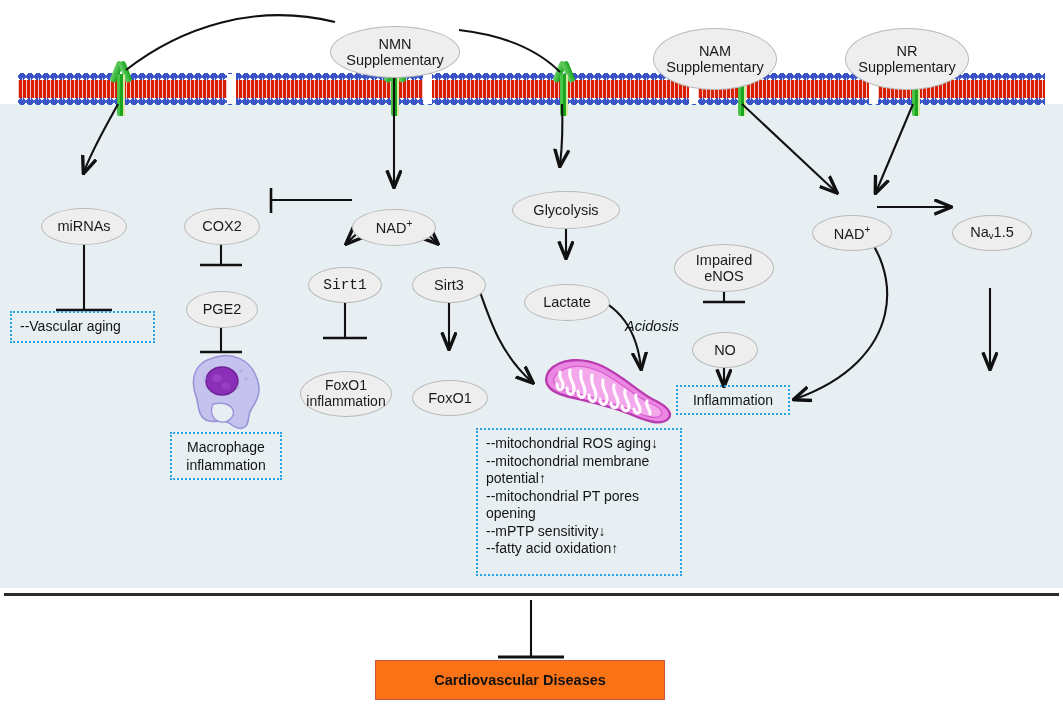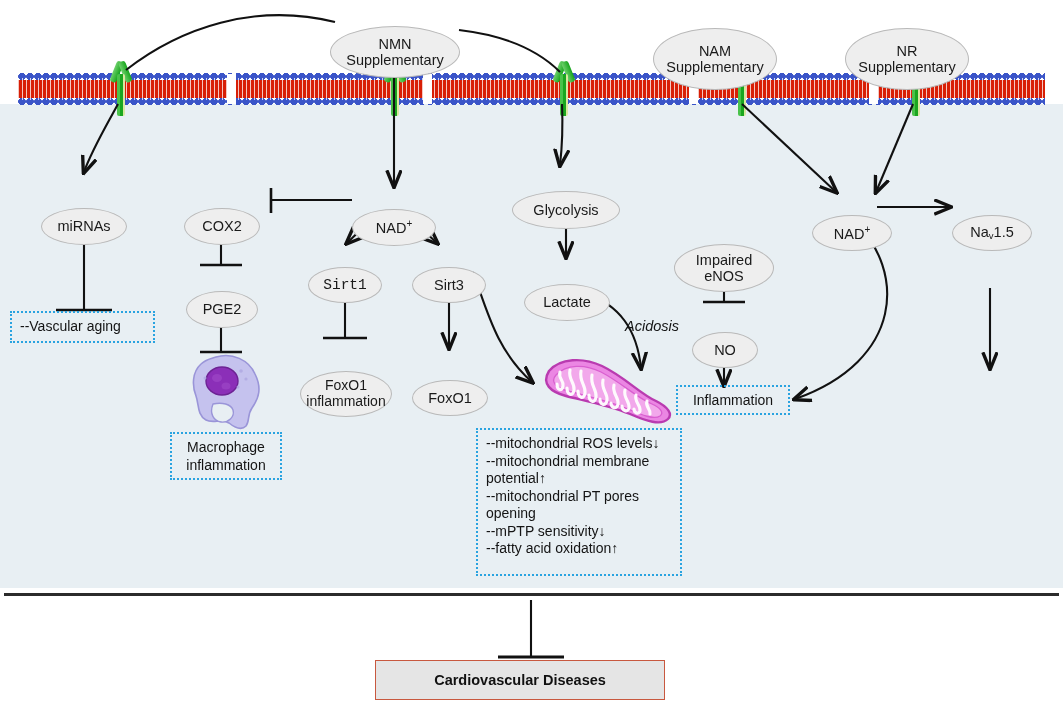--- a/index.html
+++ b/index.html
@@ -109,21 +109,21 @@
     line-height: 1.25;
     padding: 5px 8px;
     text-align: left;
   }
   .dbox.center { text-align: center; }
   .dbox sub { font-size: 9.5px; font-weight: bold; vertical-align: -0.2em; }
 
   
   .disease-bar {
     position: absolute;
-    background: #e5e5e5;
+    background: #f97316;
     border: 1px solid #c8583f;
     color: #111;
     font-size: 14.5px;
     font-weight: bold;
     display: flex; align-items: center; justify-content: center;
   }
 
   
   .sep-line {
     position: absolute; left: 4px; top: 593px; width: 1055px; height: 3px;
@@ -390,21 +390,21 @@
   <div class="dbox" style="left:10px; top:311px; width:145px; height:32px;">
     <div>--Vascular aging</div>
   </div>
 
   <div class="dbox center" style="left:170px; top:432px; width:112px; height:48px;">
     <div>Macrophage</div>
     <div>inflammation</div>
   </div>
 
   <div class="dbox" style="left:476px; top:428px; width:206px; height:148px;">
-    <div>--mitochondrial ROS levels↓</div>
+    <div>--mitochondrial ROS aging↓</div>
     <div>--mitochondrial membrane</div>
     <div>potential↑</div>
     <div>--mitochondrial PT pores</div>
     <div>opening</div>
     <div>--mPTP sensitivity↓</div>
     <div>--fatty acid oxidation↑</div>
   </div>
 
   <div class="dbox center" style="left:676px; top:385px; width:114px; height:30px;">
     <div>Inflammation</div>

